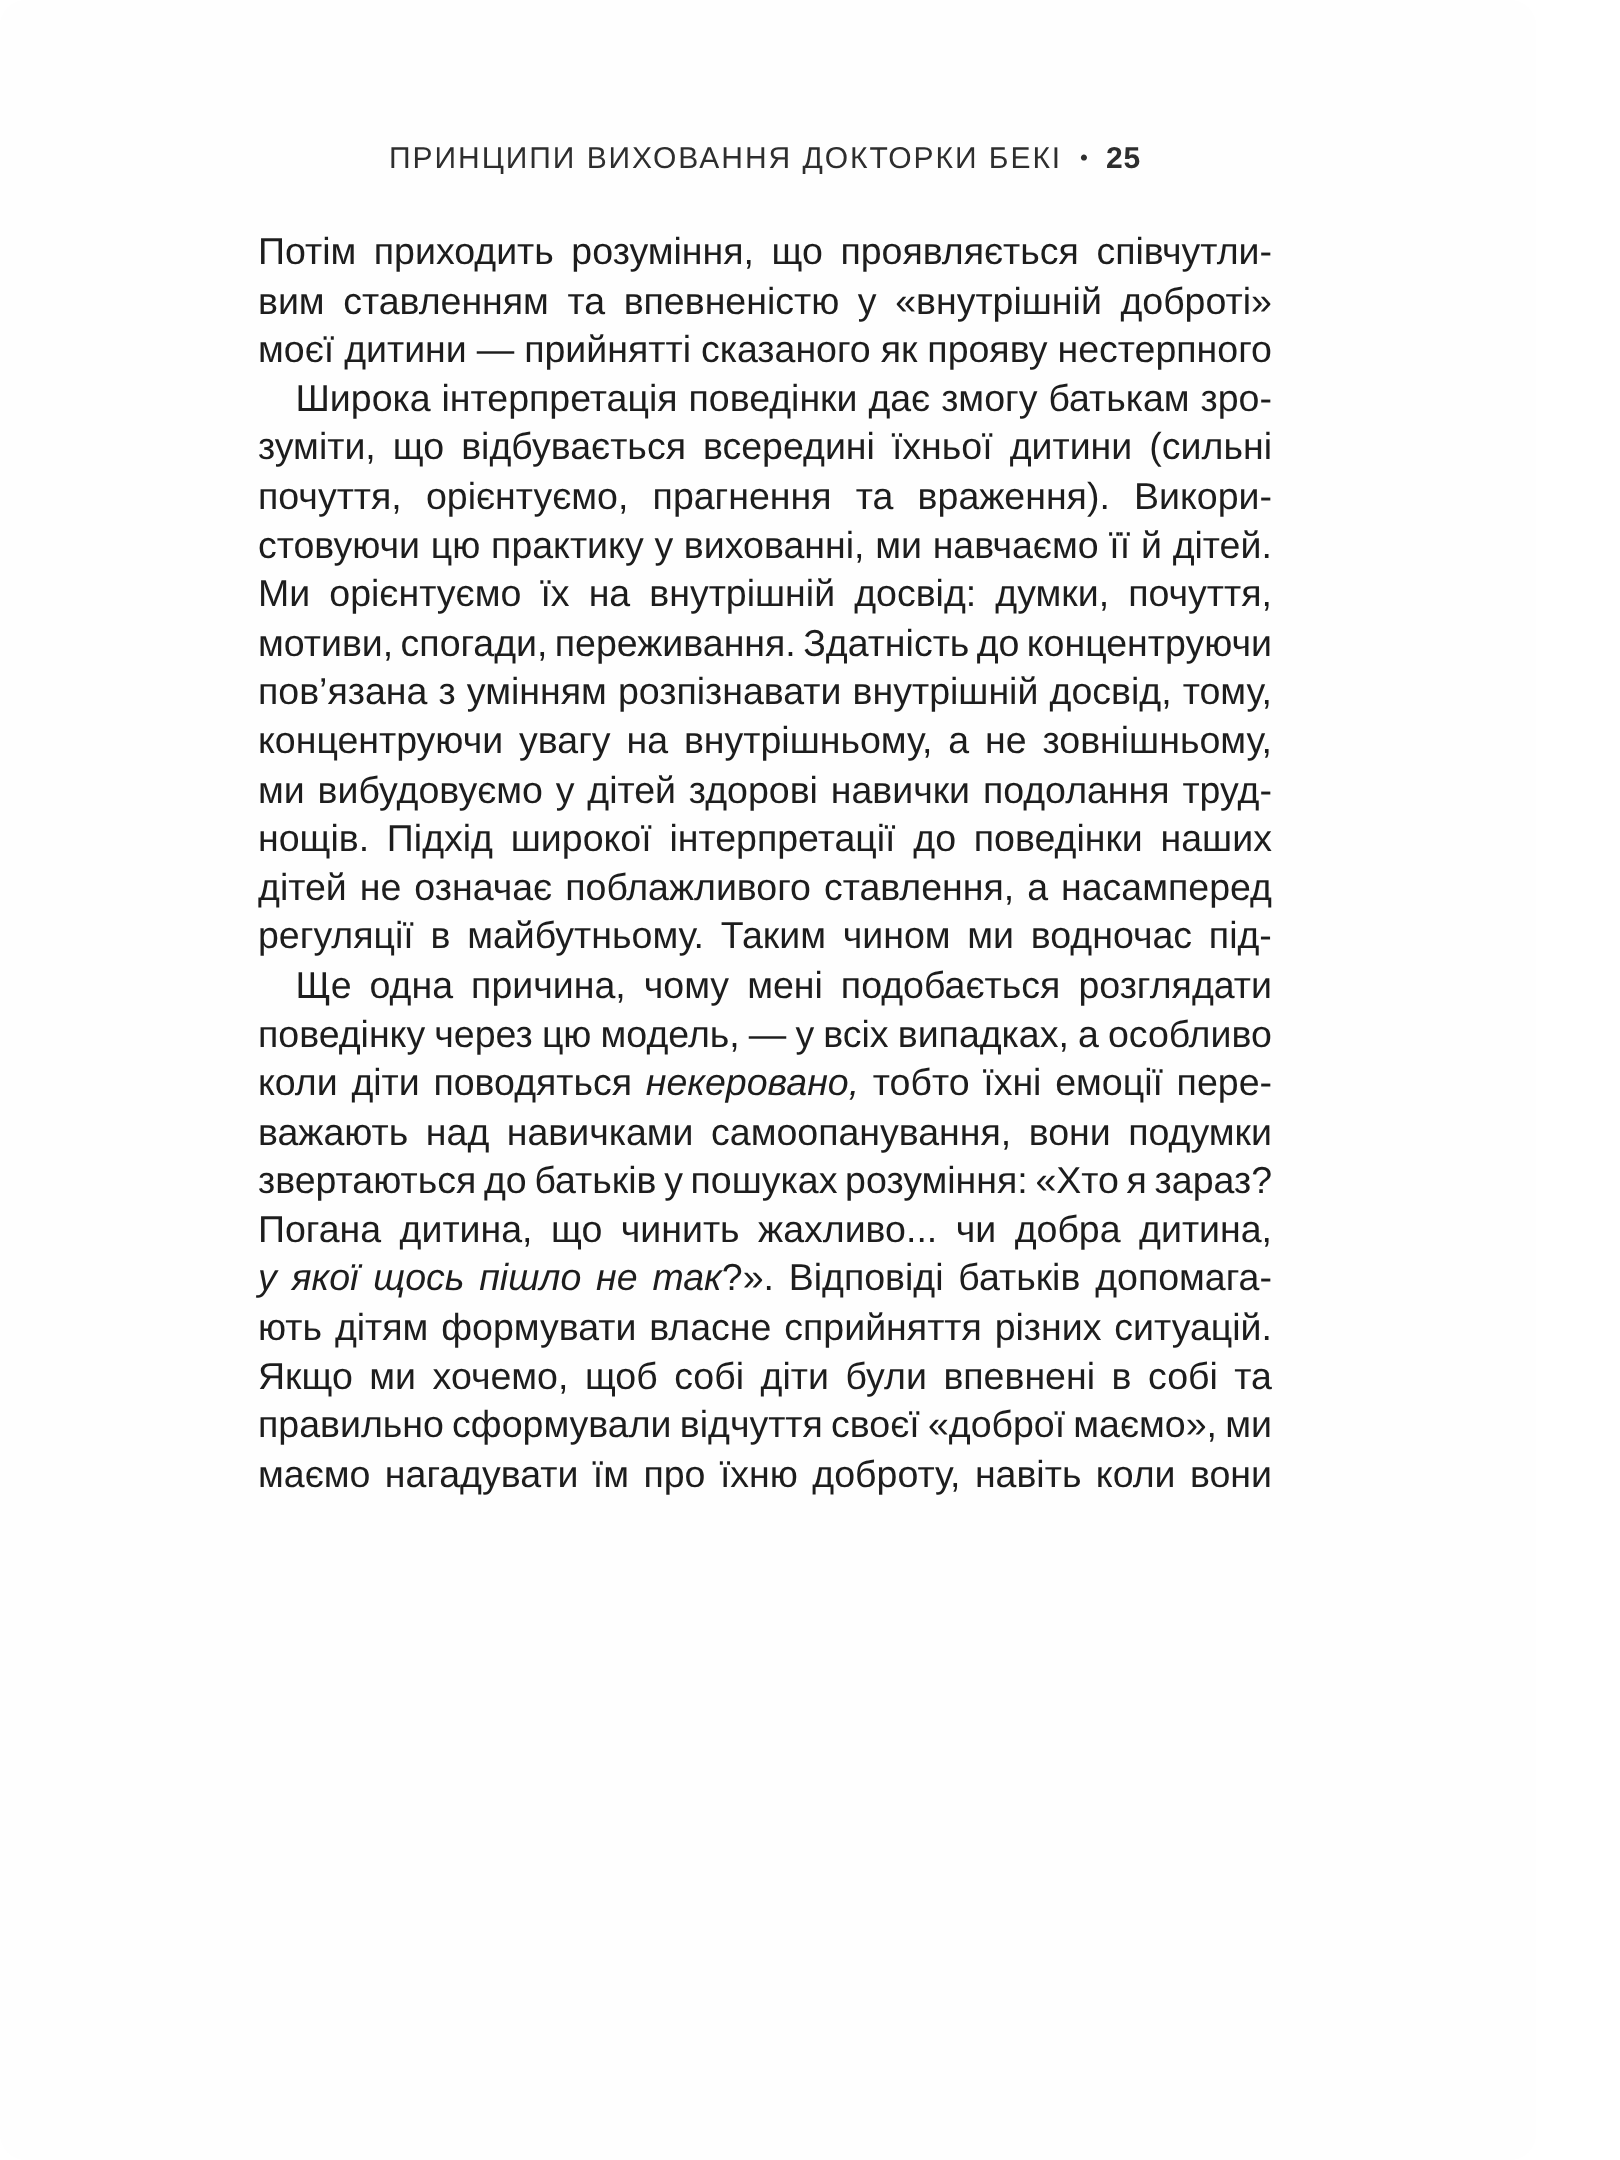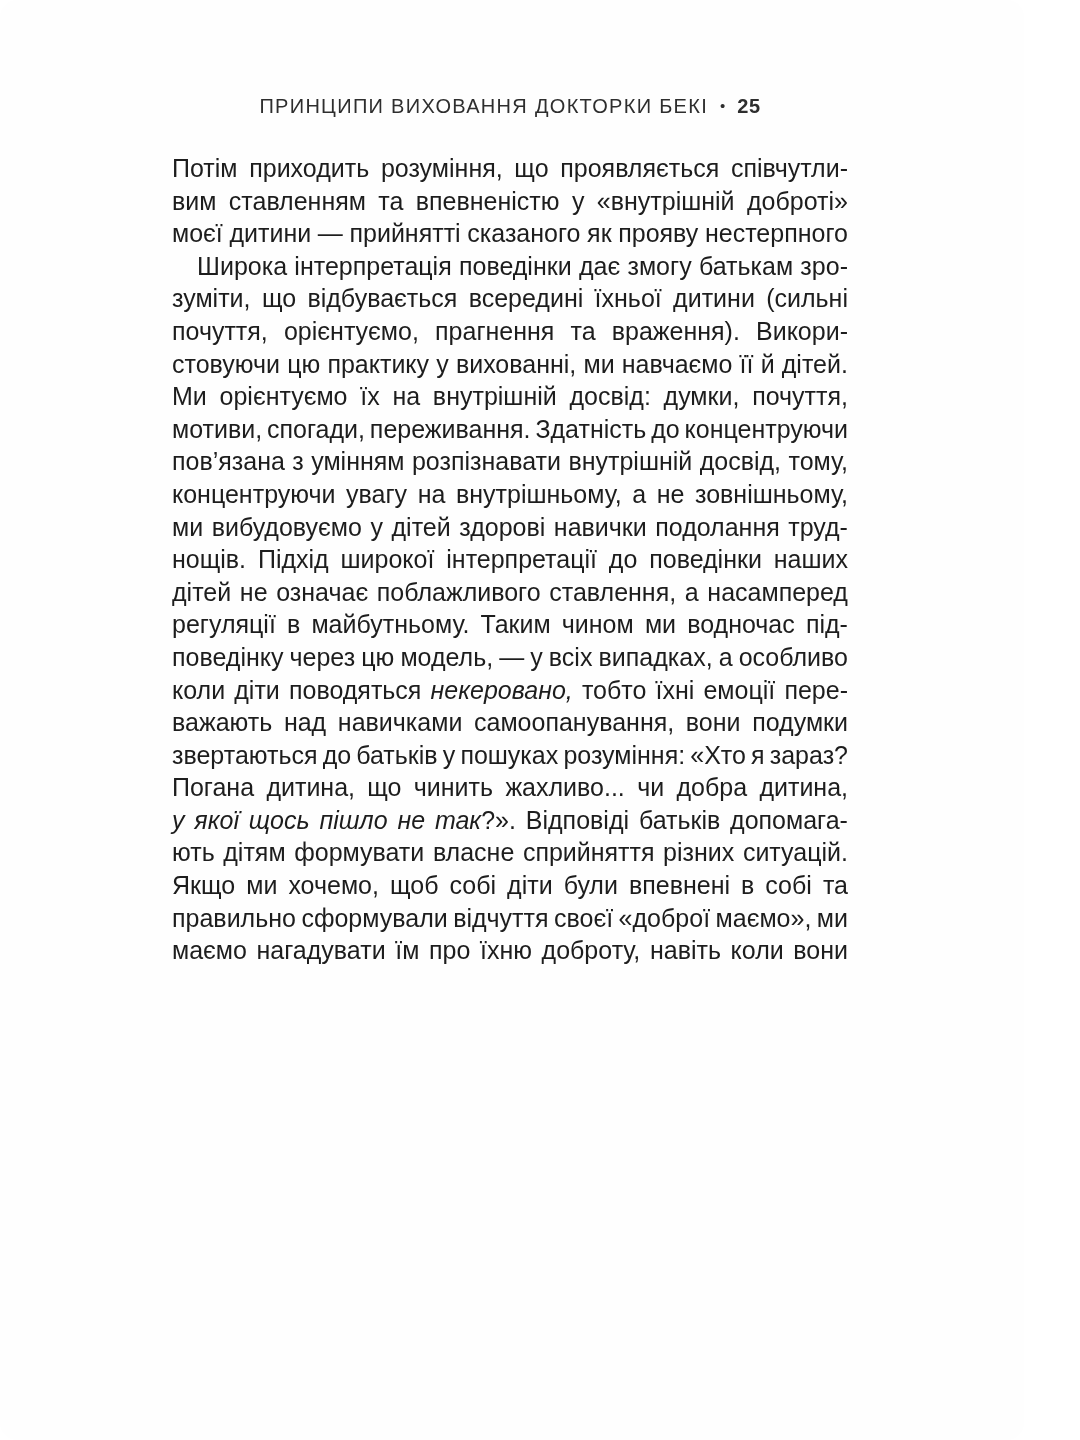--- a/index.html
+++ b/index.html
@@ -210,20 +210,29 @@
       <div class="line">
         <span class="word"><span>регуляції</span></span>
         <span class="word"><span>в</span></span>
         <span class="word"><span>майбутньому.</span></span>
         <span class="word"><span>Таким</span></span>
         <span class="word"><span>чином</span></span>
         <span class="word"><span>ми</span></span>
         <span class="word"><span>водночас</span></span>
         <span class="word"><span>під-</span></span>
       </div>
+      <div class="line indent">
+        <span class="word"><span>Ще</span></span>
+        <span class="word"><span>одна</span></span>
+        <span class="word"><span>причина,</span></span>
+        <span class="word"><span>чому</span></span>
+        <span class="word"><span>мені</span></span>
+        <span class="word"><span>подобається</span></span>
+        <span class="word"><span>розглядати</span></span>
+      </div>
       <div class="line">
         <span class="word"><span>поведінку</span></span>
         <span class="word"><span>через</span></span>
         <span class="word"><span>цю</span></span>
         <span class="word"><span>модель,</span></span>
         <span class="word"><span>—</span></span>
         <span class="word"><span>у</span></span>
         <span class="word"><span>всіх</span></span>
         <span class="word"><span>випадках,</span></span>
         <span class="word"><span>а</span></span>

